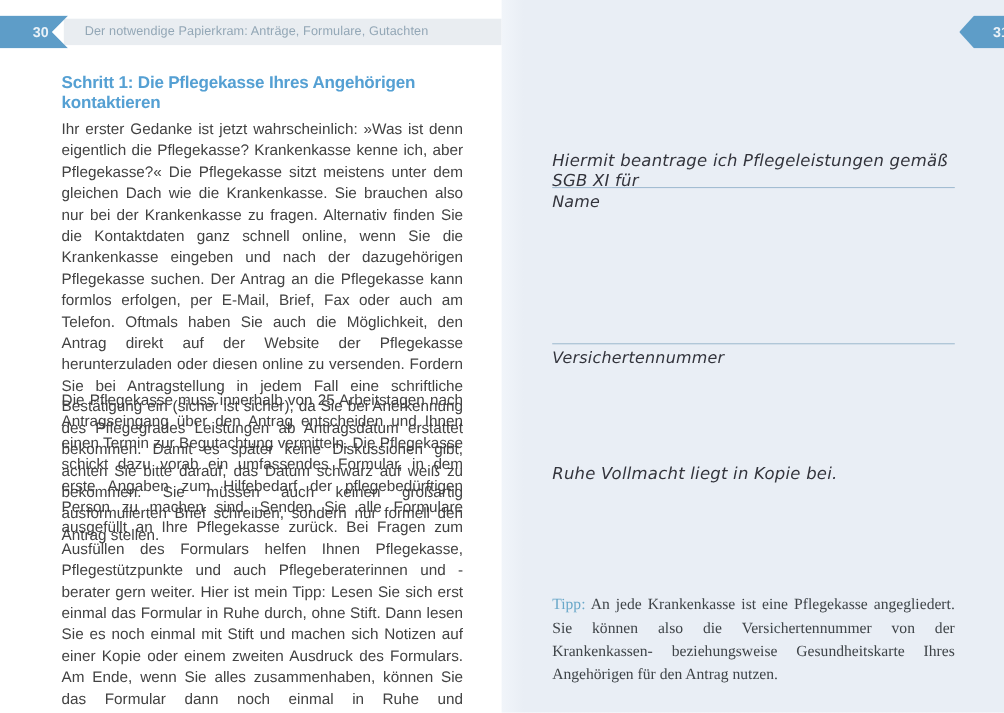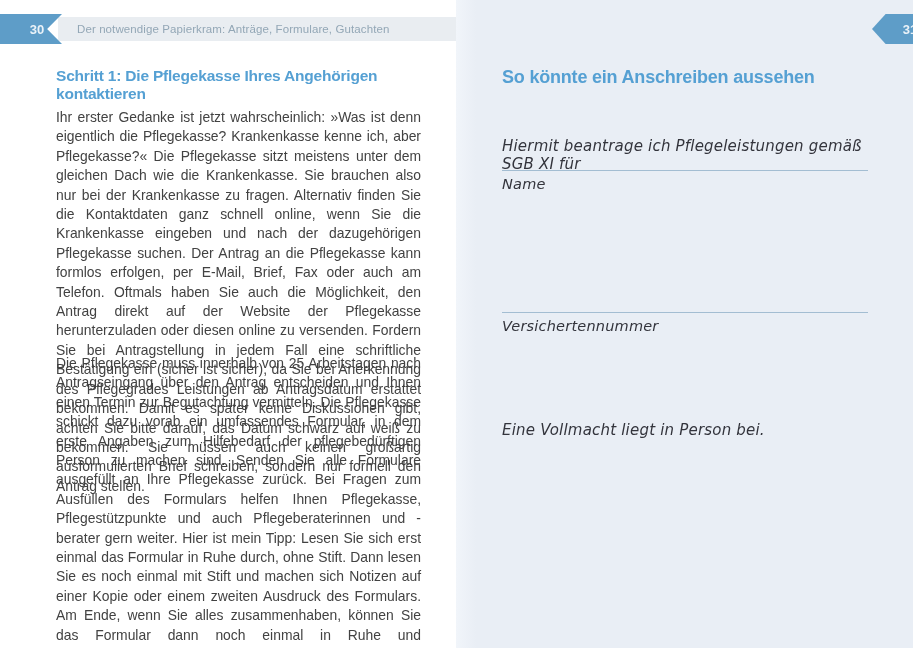--- a/index.html
+++ b/index.html
@@ -138,32 +138,35 @@
   </div>
 
   <div class="left-col" id="section-2">
     <div class="section-body">Die Pflegekasse muss innerhalb von 25 Arbeitstagen nach Antragseingang über den Antrag entscheiden und Ihnen einen Termin zur Begutachtung vermitteln. Die Pflegekasse schickt dazu vorab ein umfassendes Formular, in dem erste Angaben zum Hilfebedarf der pflegebedürftigen Person zu machen sind. Senden Sie alle Formulare ausgefüllt an Ihre Pflegekasse zurück. Bei Fragen zum Ausfüllen des Formulars helfen Ihnen Pflegekasse, Pflegestützpunkte und auch Pflegeberaterinnen und -berater gern weiter. Hier ist mein Tipp: Lesen Sie sich erst einmal das Formular in Ruhe durch, ohne Stift. Dann lesen Sie es noch einmal mit Stift und machen sich Notizen auf einer Kopie oder einem zweiten Ausdruck des Formulars. Am Ende, wenn Sie alles zusammenhaben, können Sie das Formular dann noch einmal in Ruhe und »Schönschrift« ausfüllen.</div>
   </div>
 
 </div>
 
 <div class="right-page">
 
-  <div class="rp-heading">So könnte ein Anschreiben aussehen</div>
 
   <div class="letter-intro hand">Hiermit beantrage ich Pflegeleistungen gemäß SGB XI für</div>
 
   <div class="form-field hand" id="field-0">
     <span>Name</span>
   </div>
   <div class="form-field hand" id="field-2">
     <span>Versichertennummer</span>
   </div>
 
-  <div class="letter-enclosure hand">Eine Vollmacht liegt in Person bei.</div>
+  <div class="letter-enclosure hand">Ruhe Vollmacht liegt in Kopie bei.</div>
 
 
+  <div class="tip-box">
+    <span class="tip-label">Tipp: </span>
+    <span>An jede Krankenkasse ist eine Pflegekasse angegliedert. Sie können also die Versichertennummer von der Krankenkassen- beziehungsweise Gesundheitskarte Ihres Angehörigen für den Antrag nutzen.</span>
+  </div>
 
 </div>
 
 <div class="ribbon ribbon-right">
   <span>31</span>
 </div>
 
 </body></html>

